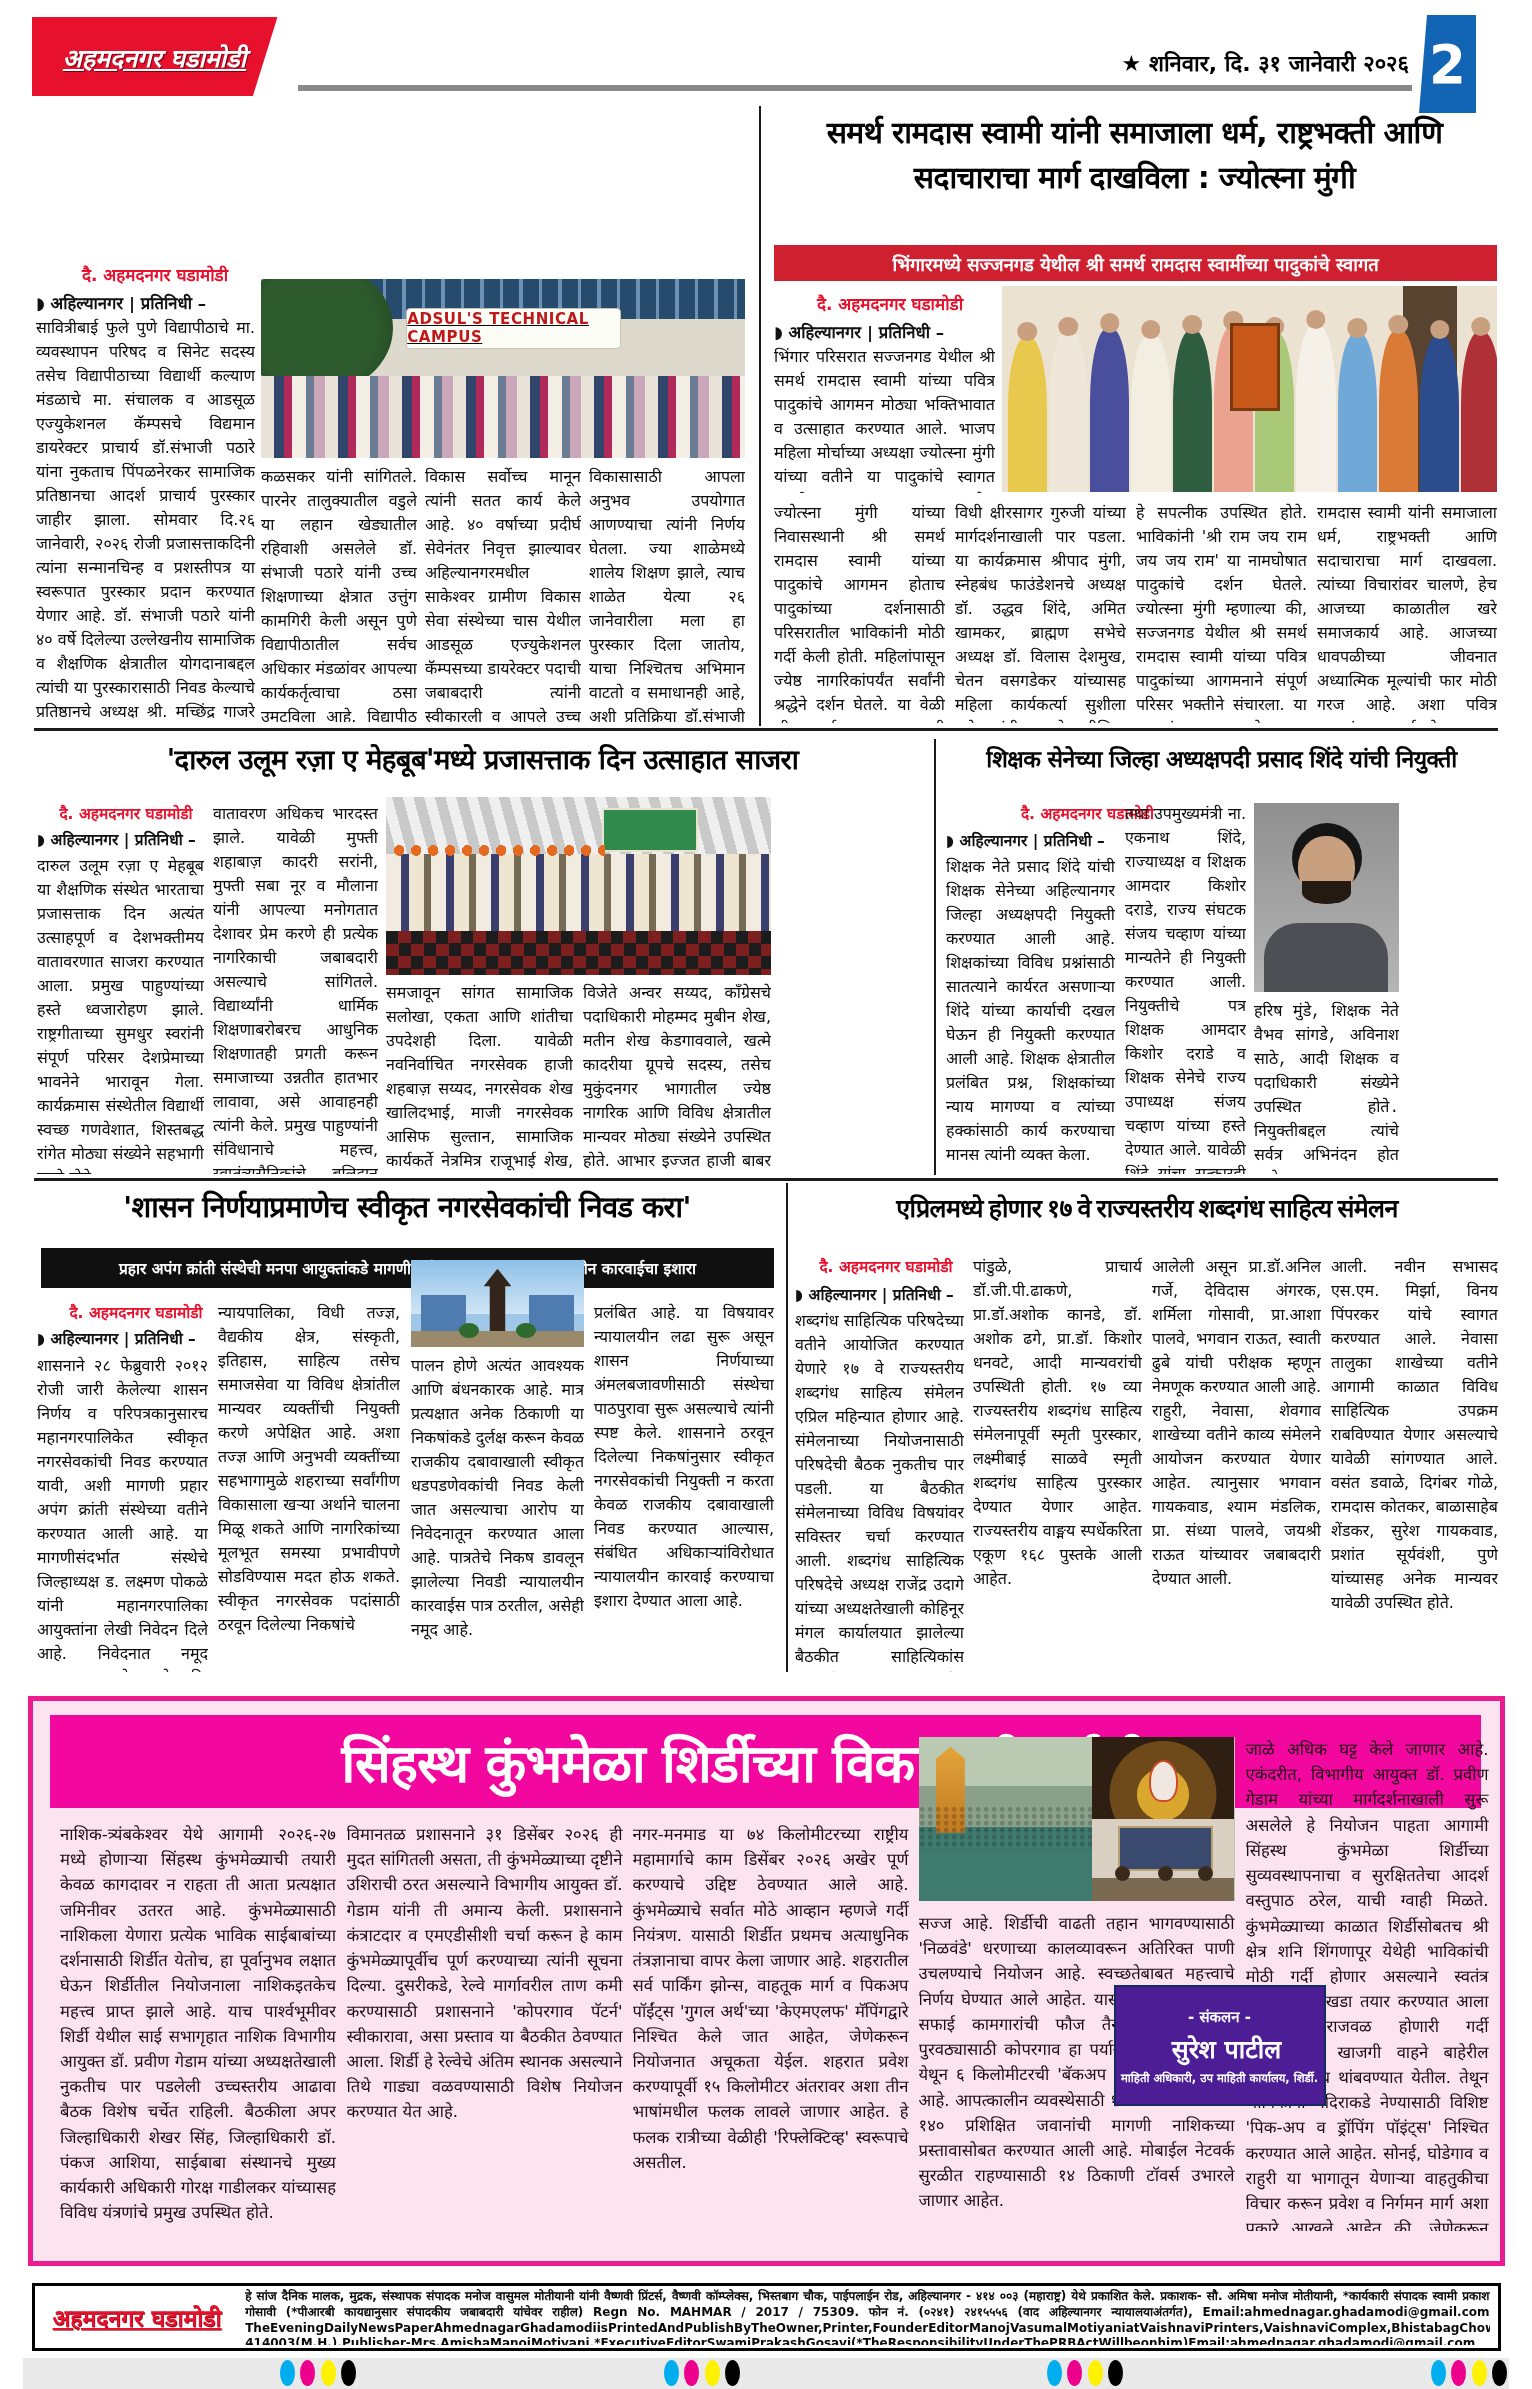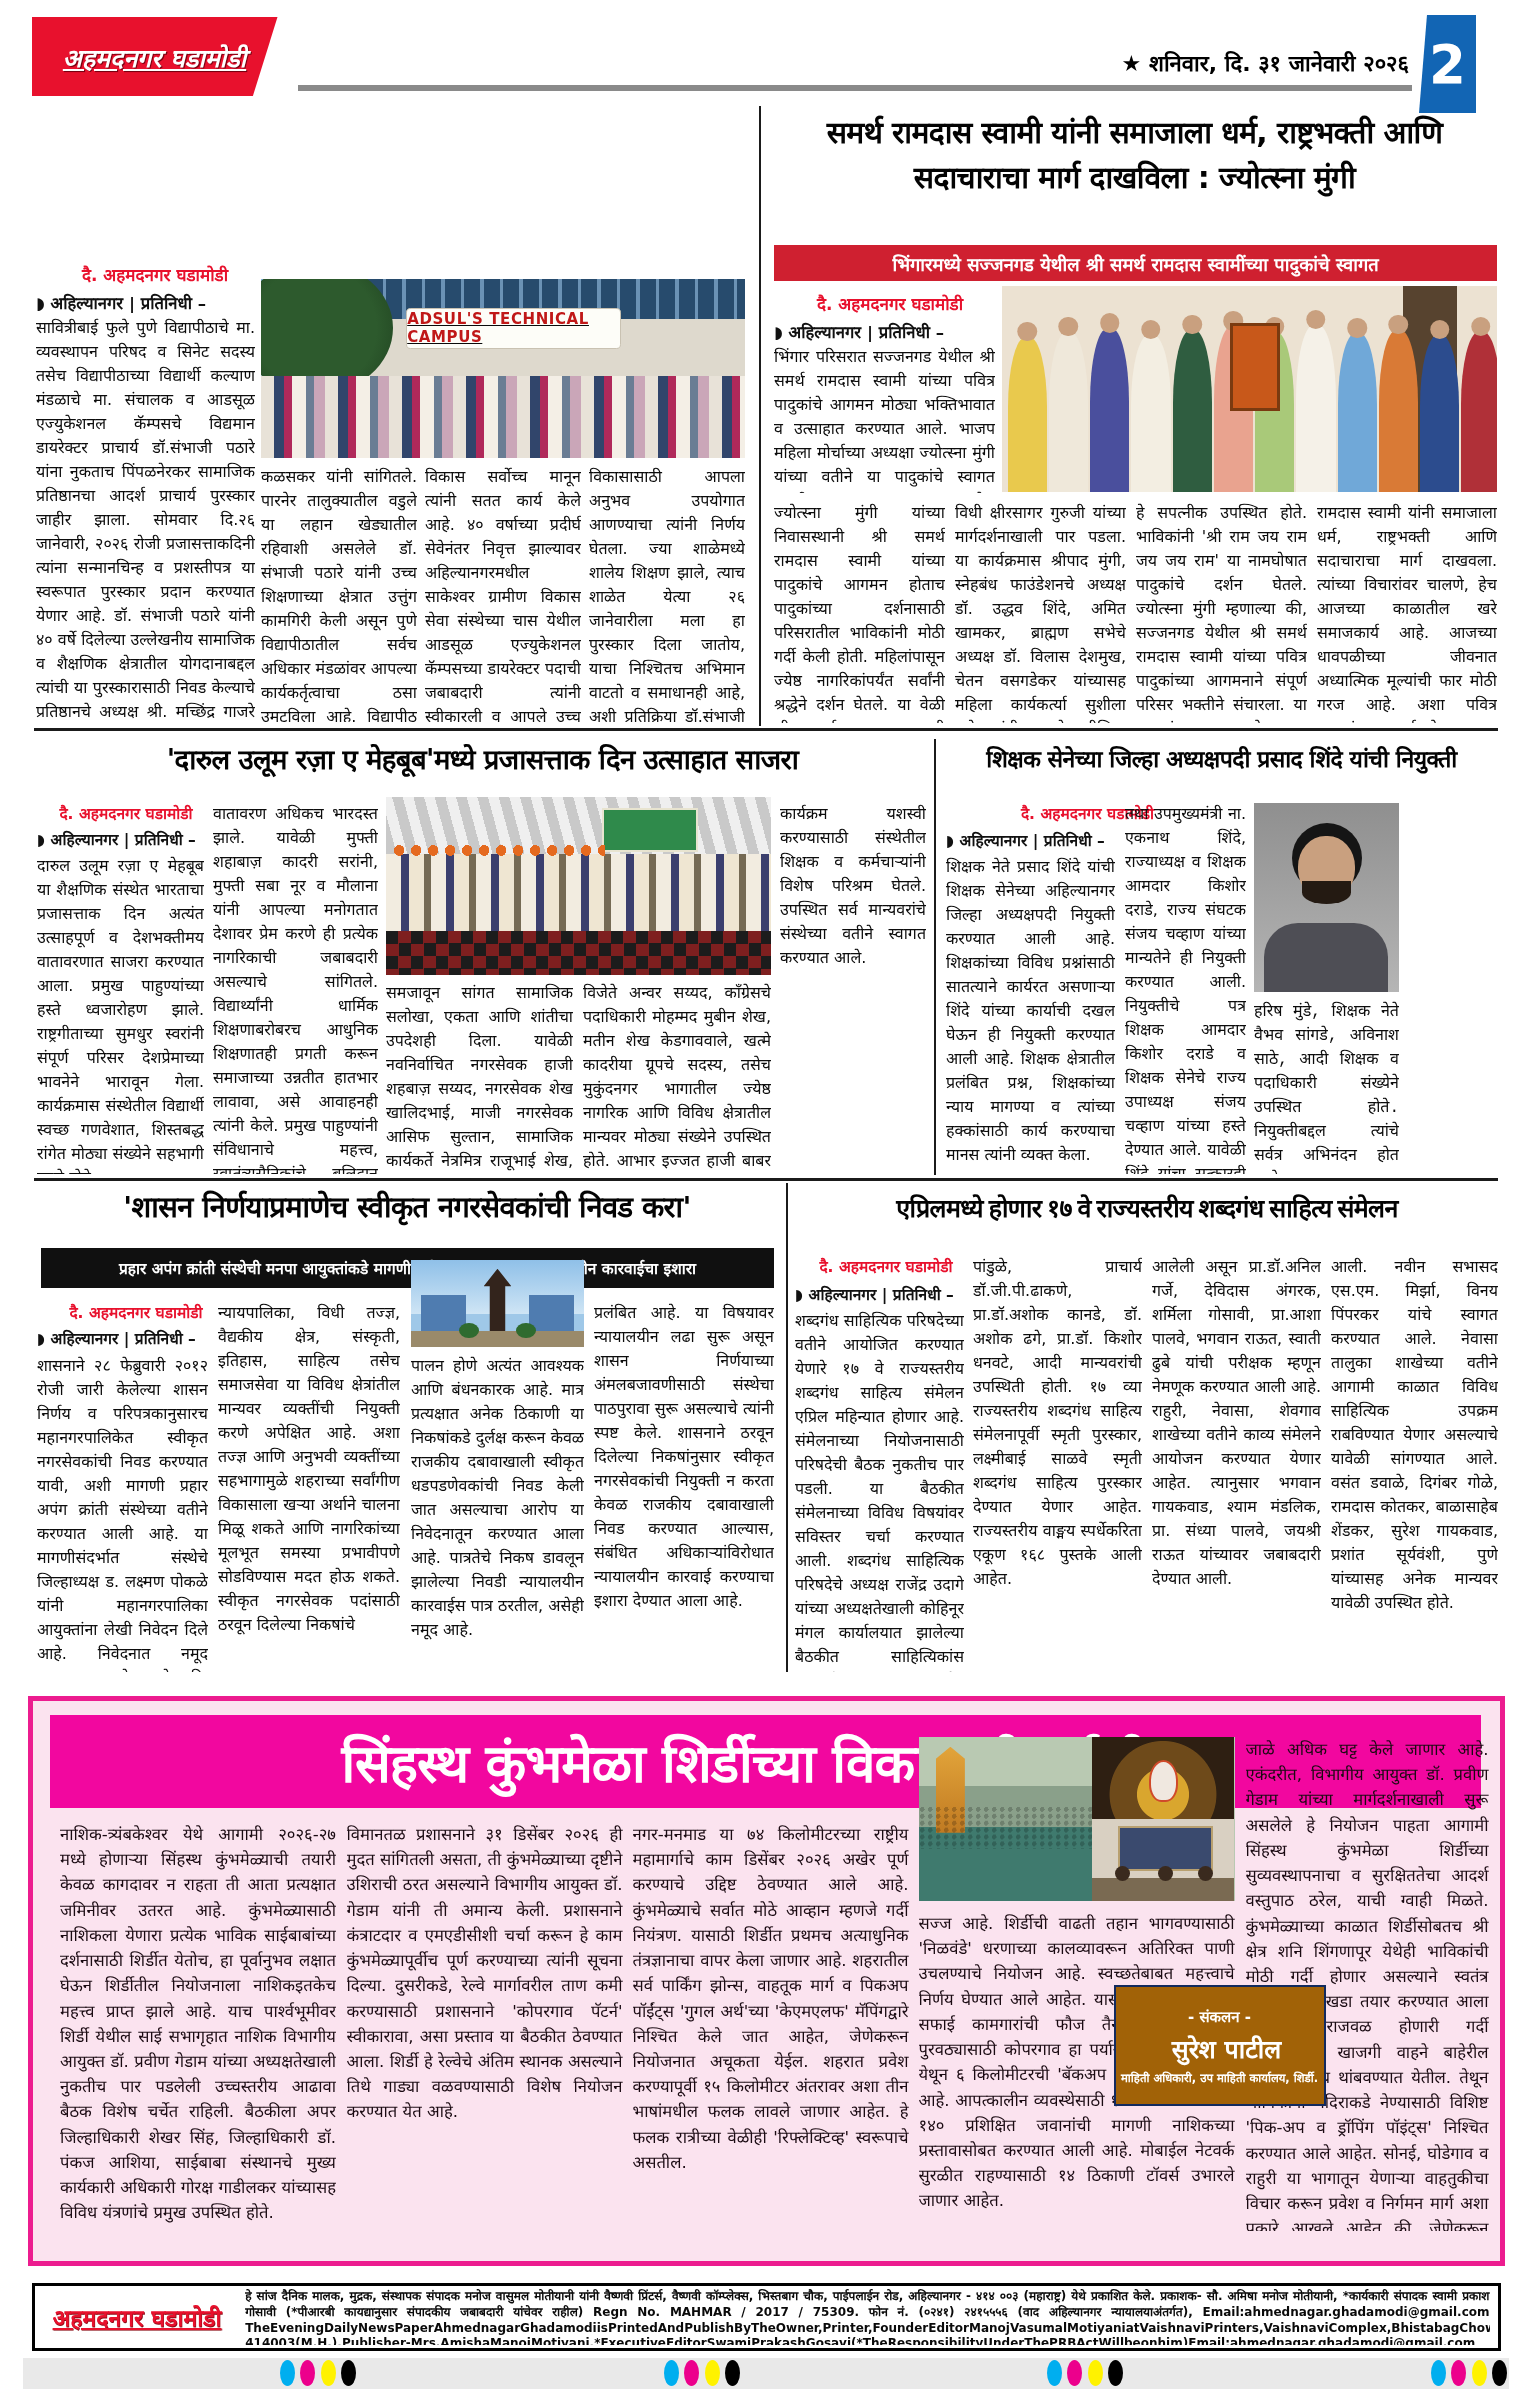--- a/index.html
+++ b/index.html
@@ -16,21 +16,21 @@
   .photo{position:absolute;overflow:hidden;}
   
   #logo{background:#e8112d;clip-path:polygon(0 0,100% 0,90% 100%,0 100%);display:flex;align-items:center;justify-content:center;}
   #logo span{color:#fff;font-weight:bold;font-style:italic;font-size:25px;text-decoration:underline;text-shadow:1.1px 1.1px 0 #7a0010;}
   #pagenum{background:#1265b4;clip-path:polygon(14% 0,100% 0,100% 100%,0 100%);display:flex;align-items:center;justify-content:center;color:#fff;font-weight:bold;font-size:53px;}
   #dateline-top{font-weight:bold;font-size:22px;text-align:right;color:#000;}
   
   .fig-person{position:relative;border-radius:45% 45% 0 0;margin:0 1.1px;flex:1;}
   .fig-head{position:absolute;top:-15px;left:50%;transform:translateX(-50%);width:19.5px;height:19.5px;border-radius:50%;background:#c9a07f;}
   .check{background:repeating-conic-gradient(#7e1f1f 0% 25%,#1c1c1c 0% 50%) 0 0/25px 25px;}
-  .bluebox{background:#a16207;color:#fff;text-align:center;border:2.3px solid #122a5e;display:flex;flex-direction:column;justify-content:center;gap:4.6px;}
+  .bluebox{background:#4c1d95;color:#fff;text-align:center;border:2.3px solid #122a5e;display:flex;flex-direction:column;justify-content:center;gap:4.6px;}
   .regdot{display:inline-block;width:15px;height:26px;border-radius:50%;margin-left:5.2px;vertical-align:middle;}
   .c-c{background:#00aeef;} .c-m{background:#ec008c;} .c-y{background:#fff200;} .c-k{background:#000;}
   .pinkbody{font-size:16.6px;line-height:1.52;text-align:justify;overflow:hidden;color:#1a0a12;}
 </style>
 </head>
 <body>
 
 <div id="page">
 
   <div id="logo" class="abs" style="left:31.5px;top:17px;width:246px;height:79px;">
@@ -127,21 +127,20 @@
   <div class="photo" style="left:386px;top:797px;width:385px;height:178px;background:#d8d5ce;">
     <div class="abs" style="left:0;top:0;width:100%;height:32%;background:repeating-linear-gradient(75deg,#c9c9c9 0 10.3px,#efefef 10.3px 20.6px);"></div>
     <div class="abs" style="left:56%;top:6%;width:92px;height:40px;background:#2f8a4b;border:2.9px solid #e8e4d0;"></div>
     <div class="abs" style="left:0;top:32%;width:100%;height:44%;background:repeating-linear-gradient(90deg,#f2ece0 0 15px,#3b3f6e 15px 23px,#efe6d2 23px 38px,#756a54 38px 45px);"></div>
     <div class="abs" style="left:2%;top:27%;width:55%;height:12.6px;background-image:radial-gradient(circle 5.2px at 5.2px 5.2px,#e56a1f 98%,transparent);background-size:17px 11.5px;background-repeat:repeat-x;"></div>
     <div class="abs check" style="left:0;bottom:0;width:100%;height:25%;"></div>
   </div>
 
   <div class="abs bodytxt" style="left:386px;top:981px;width:187px;height:194px;">समजावून सांगत सामाजिक सलोखा, एकता आणि शांतीचा उपदेशही दिला. यावेळी नवनिर्वाचित नगरसेवक हाजी शहबाज़ सय्यद, नगरसेवक शेख खालिदभाई, माजी नगरसेवक आसिफ सुल्तान, सामाजिक कार्यकर्ते नेत्रमित्र राजूभाई शेख, हाजी मणियार साहब आदी मान्यवर उपस्थित होते.</div>
   <div class="abs bodytxt" style="left:583px;top:981px;width:188px;height:194px;">विजेते अन्वर सय्यद, काँग्रेसचे पदाधिकारी मोहम्मद मुबीन शेख, मतीन शेख केडगाववाले, खत्मे कादरीया ग्रूपचे सदस्य, तसेच मुकुंदनगर भागातील ज्येष्ठ नागरिक आणि विविध क्षेत्रातील मान्यवर मोठ्या संख्येने उपस्थित होते. आभार इज्जत हाजी बाबर चाँद यांनी मानले.</div>
-  <div class="abs bodytxt" style="left:780px;top:802px;width:146px;height:372px;">कार्यक्रम यशस्वी करण्यासाठी संस्थेतील शिक्षक व कर्मचाऱ्यांनी विशेष परिश्रम घेतले. उपस्थित सर्व मान्यवरांचे संस्थेच्या वतीने स्वागत करण्यात आले.</div>
 
   <div class="abs vrule" style="left:934px;top:739px;width:1.7px;height:436px;"></div>
 
   <div class="abs headline" style="left:945px;top:742px;width:553px;height:49px;font-size:23px;white-space:nowrap;">शिक्षक सेनेच्या जिल्हा अध्यक्षपदी प्रसाद शिंदे यांची नियुक्ती</div>
   <div class="abs byline" style="left:973px;top:802px;width:229px;font-size:15.5px;">दै. अहमदनगर घडामोडी</div>
   <div class="abs dateline" style="left:946px;top:829px;width:189px;font-size:15.5px;">◗ अहिल्यानगर | प्रतिनिधी –</div>
   <div class="abs bodytxt" style="left:946px;top:855px;width:169px;height:318px;">शिक्षक नेते प्रसाद शिंदे यांची शिक्षक सेनेच्या अहिल्यानगर जिल्हा अध्यक्षपदी नियुक्ती करण्यात आली आहे. शिक्षकांच्या विविध प्रश्नांसाठी सातत्याने कार्यरत असणाऱ्या शिंदे यांच्या कार्याची दखल घेऊन ही नियुक्ती करण्यात आली आहे. शिक्षक क्षेत्रातील प्रलंबित प्रश्न, शिक्षकांच्या न्याय मागण्या व त्यांच्या हक्कांसाठी कार्य करण्याचा मानस त्यांनी व्यक्त केला.</div>
   <div class="abs bodytxt" style="left:1125px;top:802px;width:121px;height:372px;">तथा उपमुख्यमंत्री ना. एकनाथ शिंदे, राज्याध्यक्ष व शिक्षक आमदार किशोर दराडे, राज्य संघटक संजय चव्हाण यांच्या मान्यतेने ही नियुक्ती करण्यात आली. नियुक्तीचे पत्र शिक्षक आमदार किशोर दराडे व शिक्षक सेनेचे राज्य उपाध्यक्ष संजय चव्हाण यांच्या हस्ते देण्यात आले. यावेळी शिंदे यांचा सत्कारही करण्यात आला.</div>
 
   <div class="photo" style="left:1254px;top:803px;width:145px;height:189px;background:linear-gradient(#8f8f8f,#b5b5b5);">

